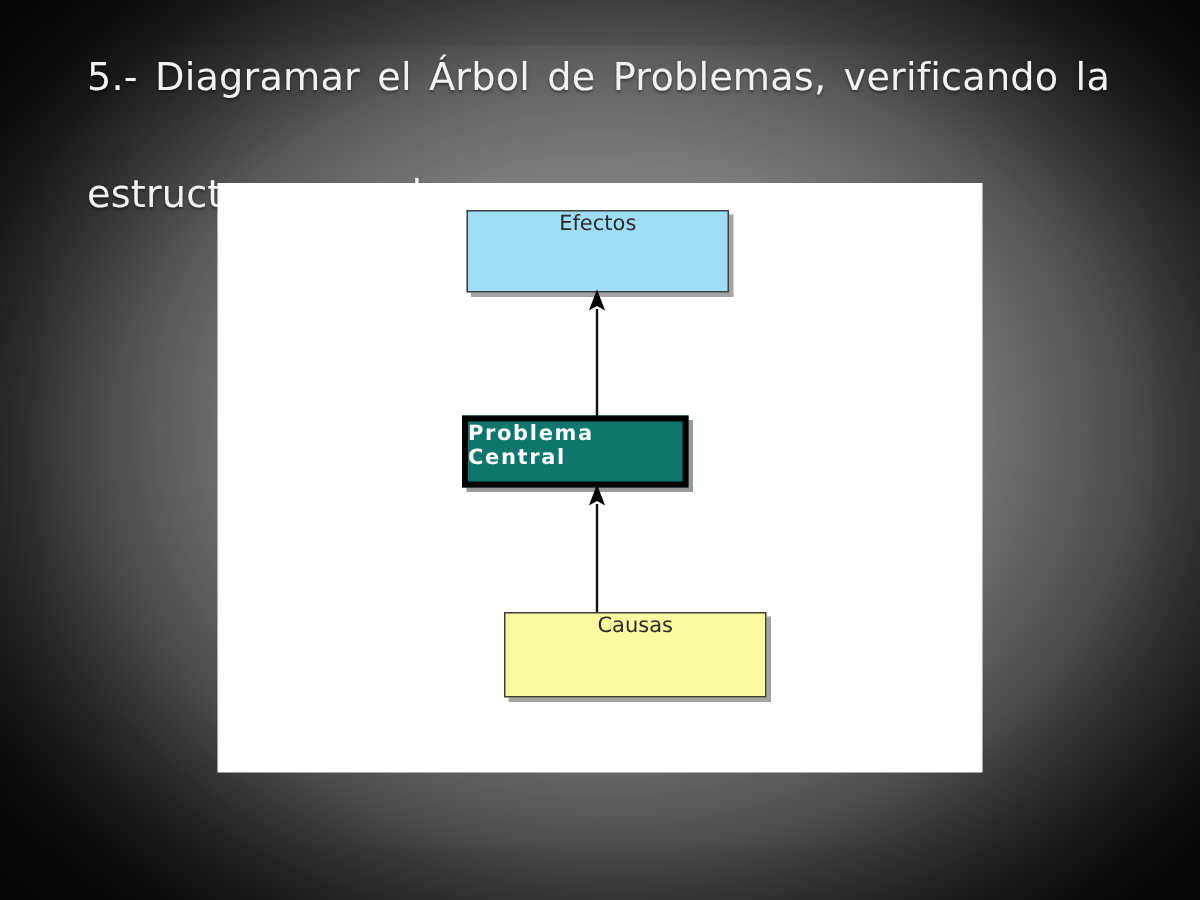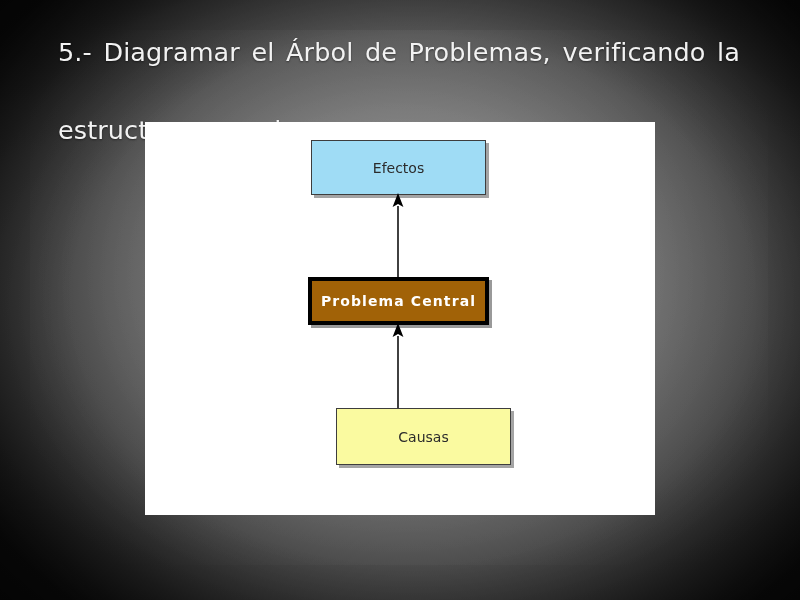--- a/index.html
+++ b/index.html
@@ -103,21 +103,20 @@
 
   .diagram {
     position: absolute;
     inset: 0;
   }
 
   .node {
     position: absolute;
     box-sizing: border-box;
     display: flex;
-    align-items: center;
     justify-content: center;
     font-family: "DejaVu Sans", sans-serif;
   }
 
   
   .node-efectos {
     left: 166px;
     top: 18px;
     width: 175px;
     height: 55px;
@@ -126,23 +125,23 @@
     box-shadow: 3px 3px 0 rgba(90,90,90,0.55);
     color: #2b2b2b;
     font-size: 14px;
     font-weight: 400;
   }
 
   
   .node-problema {
     left: 163px;
     top: 155px;
-    width: 181px;
+    width: 151px;
     height: 48px;
-    background: #a16207;
+    background: #0f766e;
     border: 4px solid #000000;
     box-shadow: 3px 3px 0 rgba(70,70,70,0.55);
     color: #ffffff;
     font-size: 14px;
     font-weight: 700;
     letter-spacing: 1.1px;
   }
 
   
   .node-causas {

